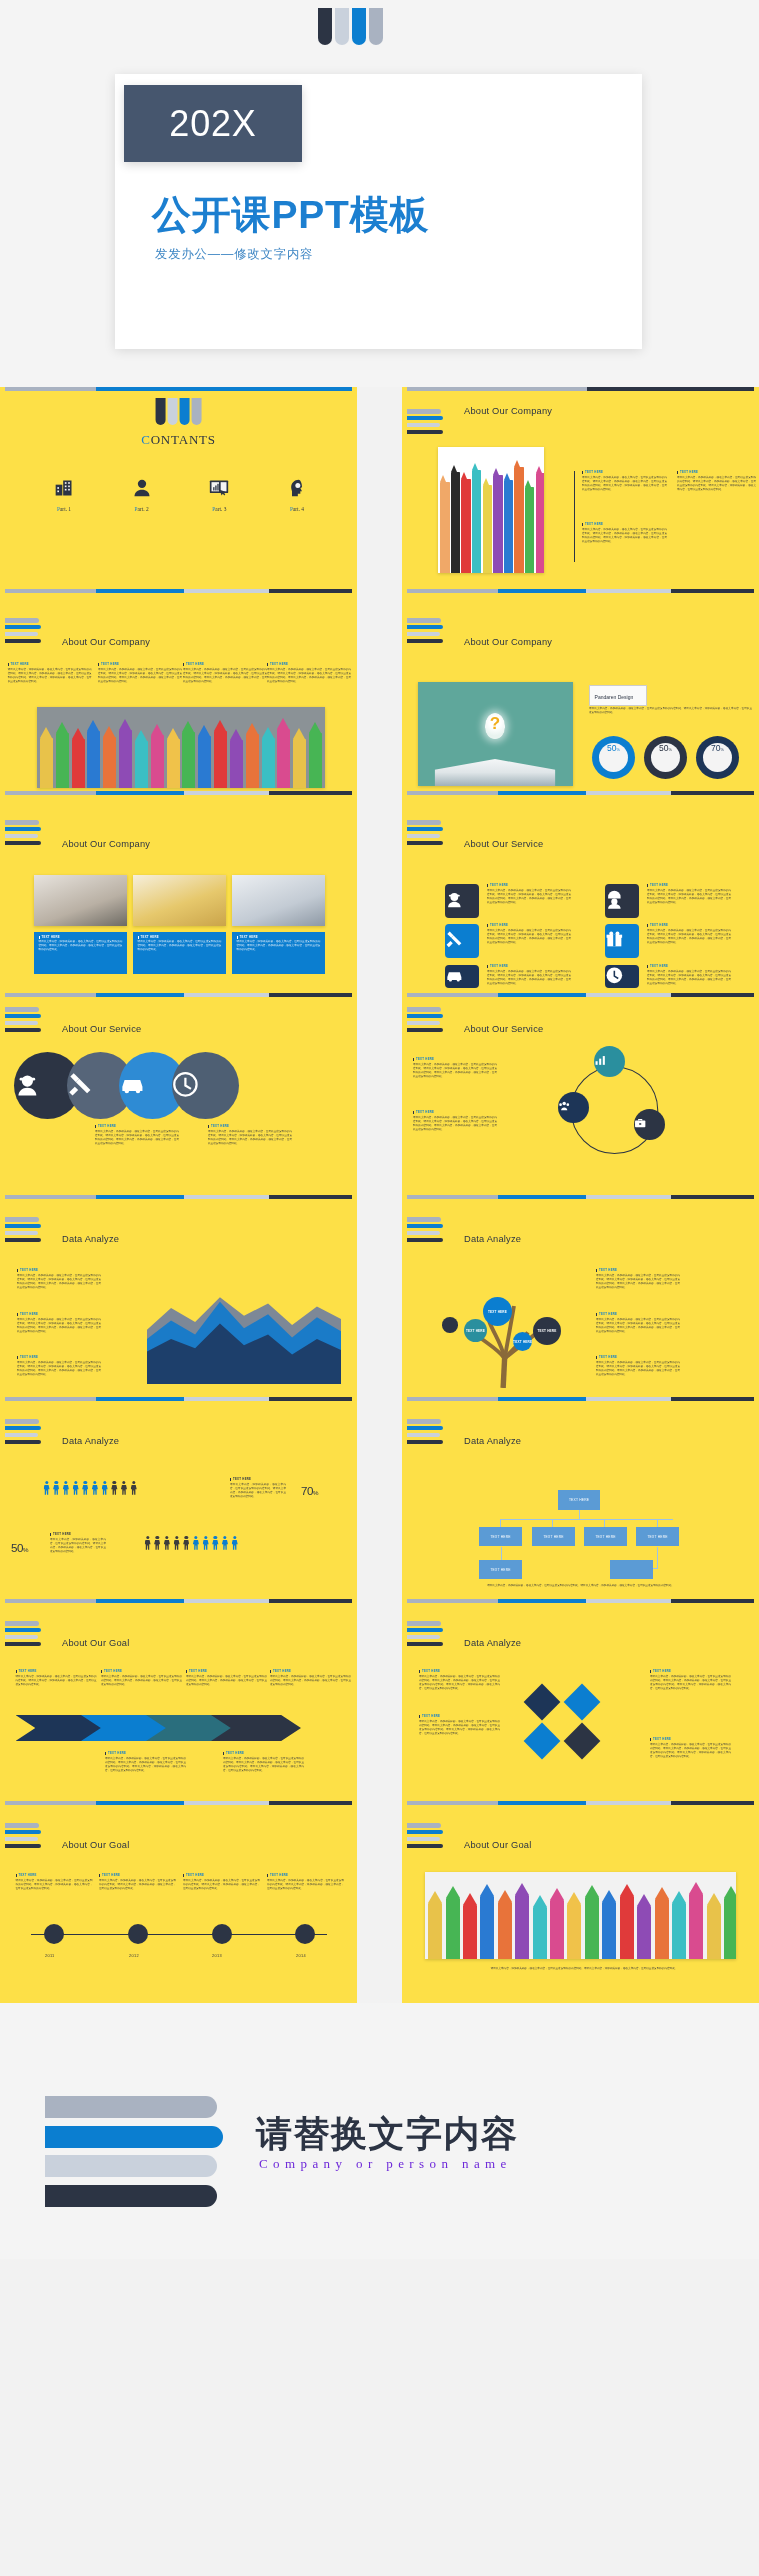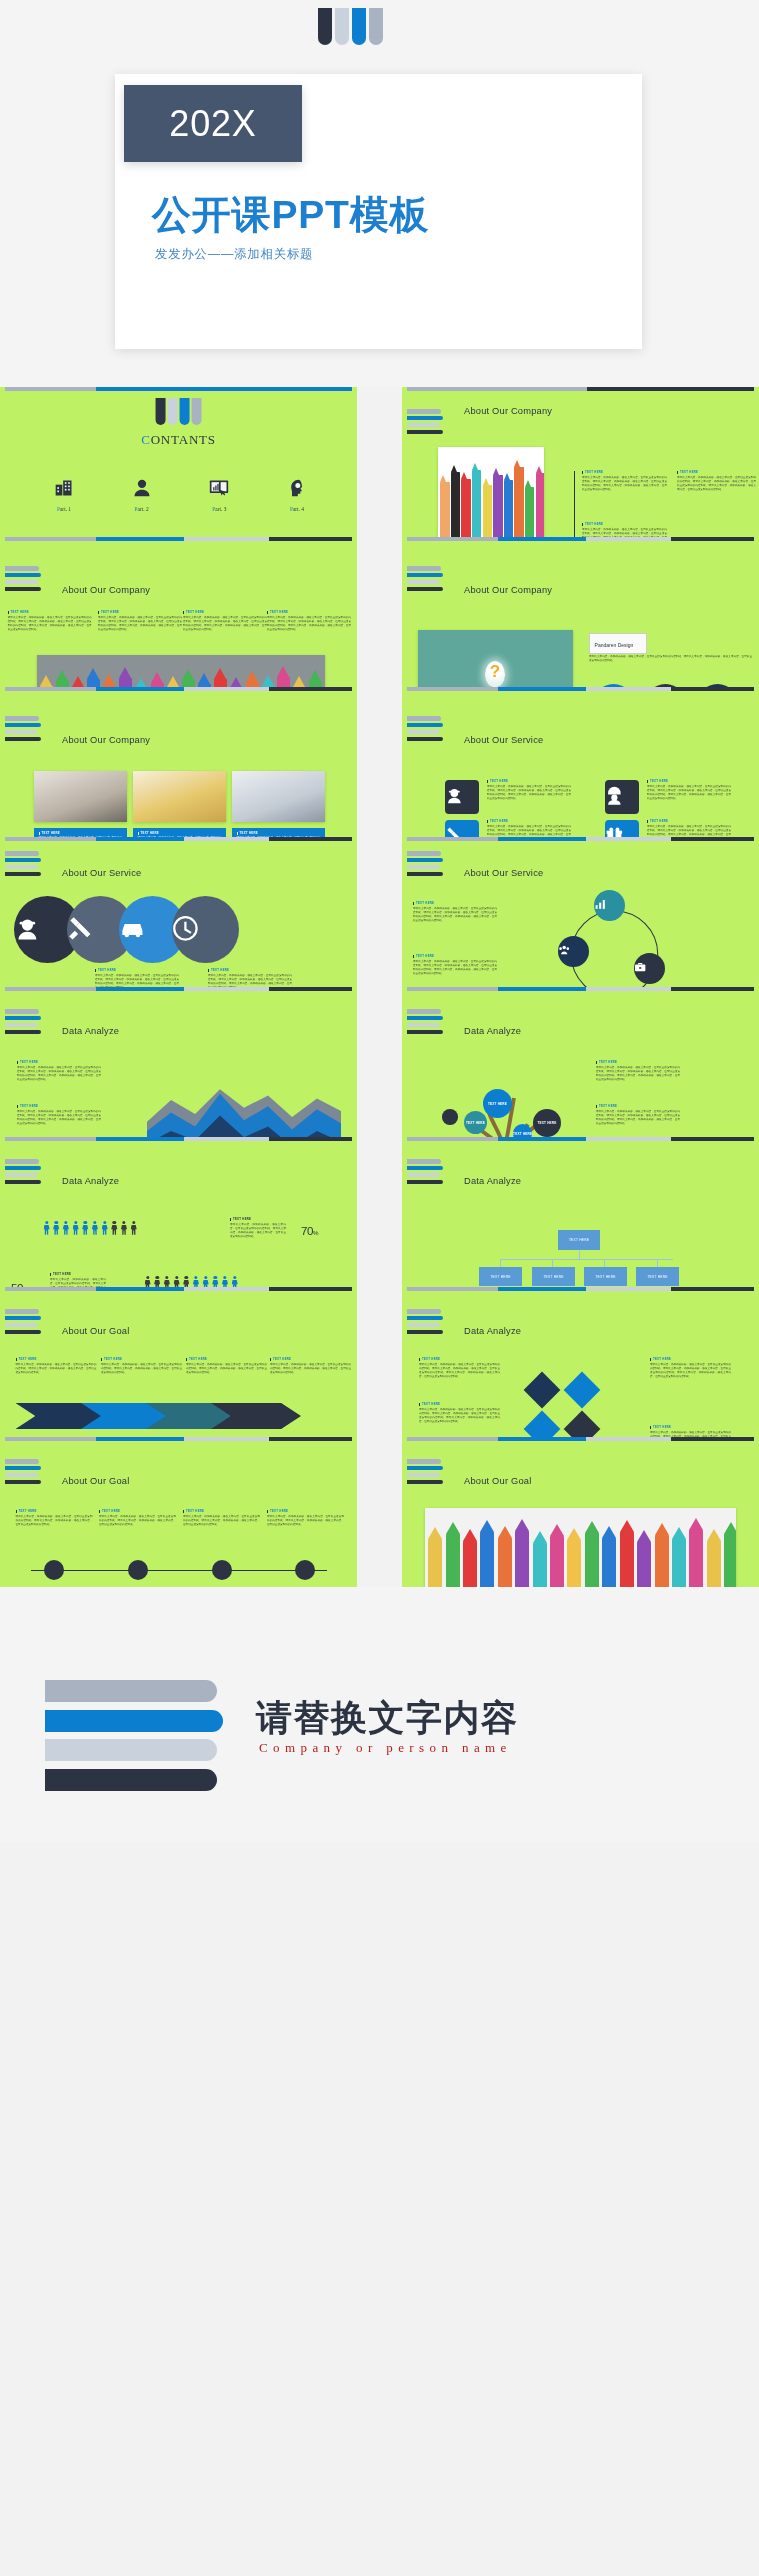--- a/index.html
+++ b/index.html
@@ -8,22 +8,22 @@
     background: #f2f2f2;
     font-family: "Liberation Sans", sans-serif;
     color: #2c3444;
   }
   .page { width: 759px; position: relative; }
 
   
   .slide {
     position: relative;
     width: 357px;
-    height: 150px;
-    background: #bef264;
+    height: 202px;
+    background: #fde047;
     overflow: hidden;
   }
 
   .topbar { position: absolute; top: 0; left: 5.4px; right: 5.4px; height: 3.9px; display: flex; }
   .topbar i { display: block; height: 100%; }
   .tb-gray  { flex: 0 0 91px; background: #a9b2c1; }
   .tb-blue  { flex: 0 0 88px; background: #0b7ed0; }
   .tb-pale  { flex: 0 0 85px; background: #c9d1dc; }
   .tb-dark  { flex: 1 1 auto;  background: #2c3444; }
 
@@ -163,42 +163,42 @@
   
   #ending { width:759px; height:256px; background:#f4f4f4; position:relative; }
   .end-logo { position:absolute; left:45px; top:93px; width:178px; }
   .end-logo b { display:block; height:22px; margin-bottom:7.7px; border-radius:0 12.4px 12.4px 0; }
   .end-logo b:nth-child(1){ background:#a9b2c1; width:172px;}
   .end-logo b:nth-child(2){ background:#0b7ed0; width:178px;}
   .end-logo b:nth-child(3){ background:#c9d1dc; width:172px;}
   .end-logo b:nth-child(4){ background:#2c3444; width:172px; margin-bottom:0;}
   .end-title { position:absolute; left:256px; top:107px; font-size:36px; font-weight:bold;
                color:#2c3444; letter-spacing:1.5px; }
-  .end-sub { position:absolute; left:259px; top:153px; font-size:13px; color:#b91c1c;
+  .end-sub { position:absolute; left:259px; top:153px; font-size:13px; color:#6d28d9;
              letter-spacing:5.4px; font-family:"Liberation Serif", serif; }
 
   .grid { display:grid; grid-template-columns:357px 357px; gap:0 45px;
           padding: 0 0 0 0; justify-content:center; row-gap: 0; }
 </style>
 </head>
 <body>
 
 <div class="page">
 
   <div id="cover">
     <div class="cover-tabs">
       <i style="background:#2c3444"></i>
         <i style="background:#c9d1dc"></i>
       <i style="background:#0b7ed0"></i>
         <i style="background:#a9b2c1"></i>
     </div>
     <div class="cover-card"></div>
     <div class="year-badge">202X</div>
     <div class="cover-title">公开课PPT模板</div>
-    <div class="cover-sub">发发办公——添加相关标题</div>
+    <div class="cover-sub">发发办公——修改文字内容</div>
   </div>
 
   <div class="grid">
 
     <div class="slide">
       <div class="topbar">
         <i class="tb-gray"></i>
           <i class="tb-blue" style="flex:1 1 auto"></i>
       </div>
       <div class="cont-tabs">

